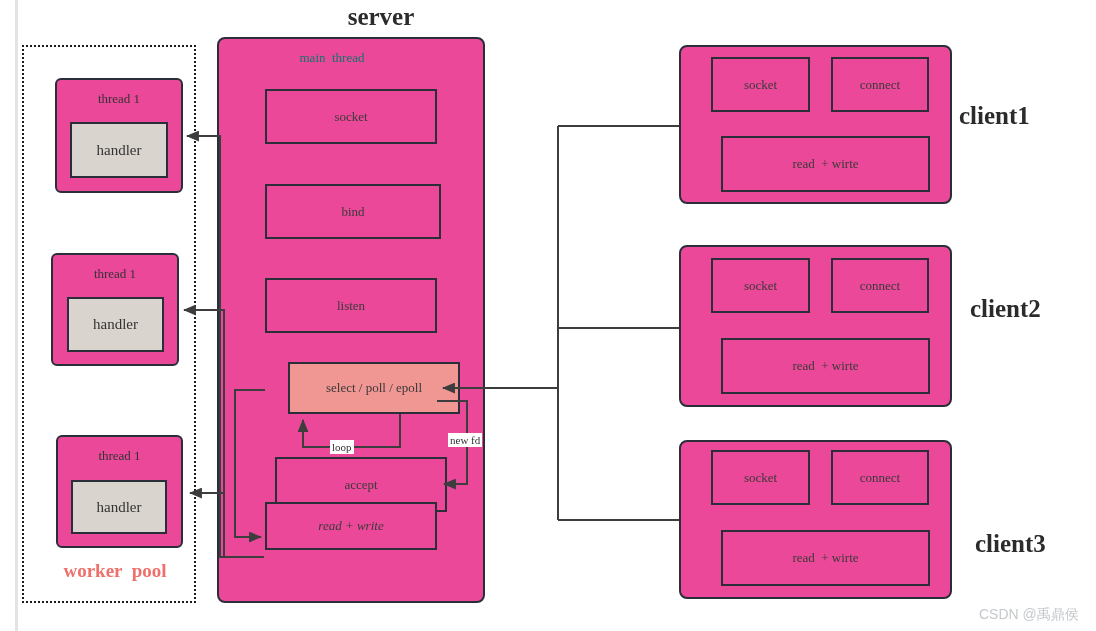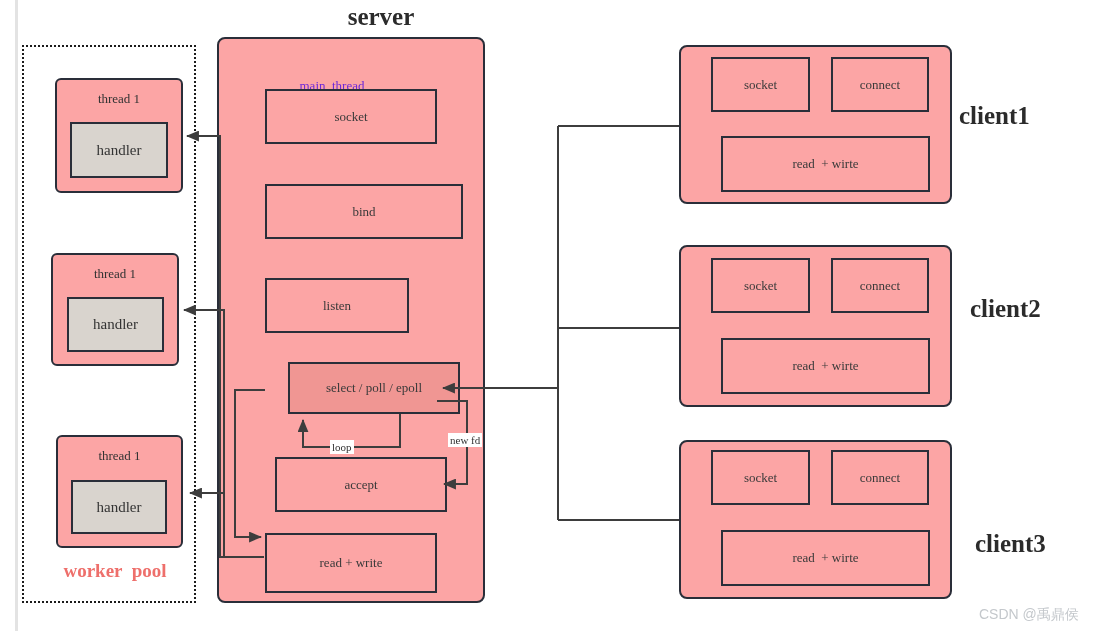--- a/index.html
+++ b/index.html
@@ -3,21 +3,21 @@
 <meta charset="utf-8">
 <style>
   * { margin:0; padding:0; box-sizing:border-box; }
   html,body { background:#ffffff; }
   #canvas {
     position:relative; width:1096px; height:631px; background:#ffffff;
     font-family:"Liberation Serif","DejaVu Serif",serif; overflow:hidden;
   }
   
   .box {
-    position:absolute; background:#fca5a5; border:2px solid #2a2e39;
+    position:absolute; background:#ec4899; border:2px solid #2a2e39;
     display:flex; align-items:center; justify-content:center;
     font-size:13px; color:#3a3a3a; white-space:pre;
   }
   .rounded { border-radius:8px; }
   .rounded-sm { border-radius:6px; }
   
   #worker-pool {
     position:absolute; left:22px; top:45px; width:174px; height:558px;
     border:2px dotted #1b1b1b; background:transparent;
   }
@@ -32,21 +32,21 @@
   .handler {
     position:absolute; background:#d9d4ce; border:2px solid #2a2e39;
     display:flex; align-items:center; justify-content:center;
     font-size:15px; color:#333;
   }
   .big-title {
     position:absolute; font-weight:bold; font-size:25px; color:#2b2b2b;
     white-space:pre;
   }
   .small-label {
-    position:absolute; font-size:13px; color:#6d28d9; text-align:center; white-space:pre;margin-top:28px;
+    position:absolute; font-size:13px; color:#0f766e; text-align:center; white-space:pre;
   }
   .conn-label {
     position:absolute; font-size:11px; color:#333; background:#ffffff;
     padding:0 2px; white-space:pre; line-height:14px;
   }
   .highlight { background:#f09693; }
   #wires { position:absolute; left:0; top:0; pointer-events:none; }
   .gray-rule { position:absolute; left:15px; top:0; width:3px; height:631px; background:#e3e3e3; }
   .watermark {
     position:absolute; left:979px; top:606px; font-size:14px; color:#c4c8cc;
@@ -86,33 +86,33 @@
 
   <div class="big-title" style="left:300px; top:3px; width:162px; text-align:center;">server</div>
 
   <div class="box rounded" style="left:217px; top:37px; width:268px; height:566px;"></div>
 
   <div class="small-label" style="left:262px; top:50px; width:140px;">main  thread</div>
 
   <div class="box" style="left:265px; top:89px;  width:172px; height:55px;">
     <span>socket</span>
   </div>
-  <div class="box" style="left:265px; top:184px; width:198px; height:55px;">
+  <div class="box" style="left:265px; top:184px; width:176px; height:55px;">
     <span>bind</span>
   </div>
-  <div class="box" style="left:265px; top:278px; width:144px; height:55px;">
+  <div class="box" style="left:265px; top:278px; width:172px; height:55px;">
     <span>listen</span>
   </div>
   <div class="box highlight" style="left:265px; top:362px; width:172px; height:52px;margin-left:23px;">
     <span>select / poll / epoll</span>
   </div>
   <div class="box" style="left:275px; top:457px; width:172px; height:55px;">
     <span>accept</span>
   </div>
-  <div class="box" style="left:265px; top:533px; width:172px; height:60px;">
+  <div class="box" style="left:265px; top:502px; width:172px; height:48px;font-style:italic;">
     <span>read + write</span>
   </div>
 
   <div class="box rounded" style="left:679px; top:45px; width:273px; height:159px;">
     <div class="box" style="left:30px;  top:10px; width:99px;  height:55px;">
       <span>socket</span>
     </div>
     <div class="box" style="left:150px; top:10px; width:98px;  height:55px;">
       <span>connect</span>
     </div>

